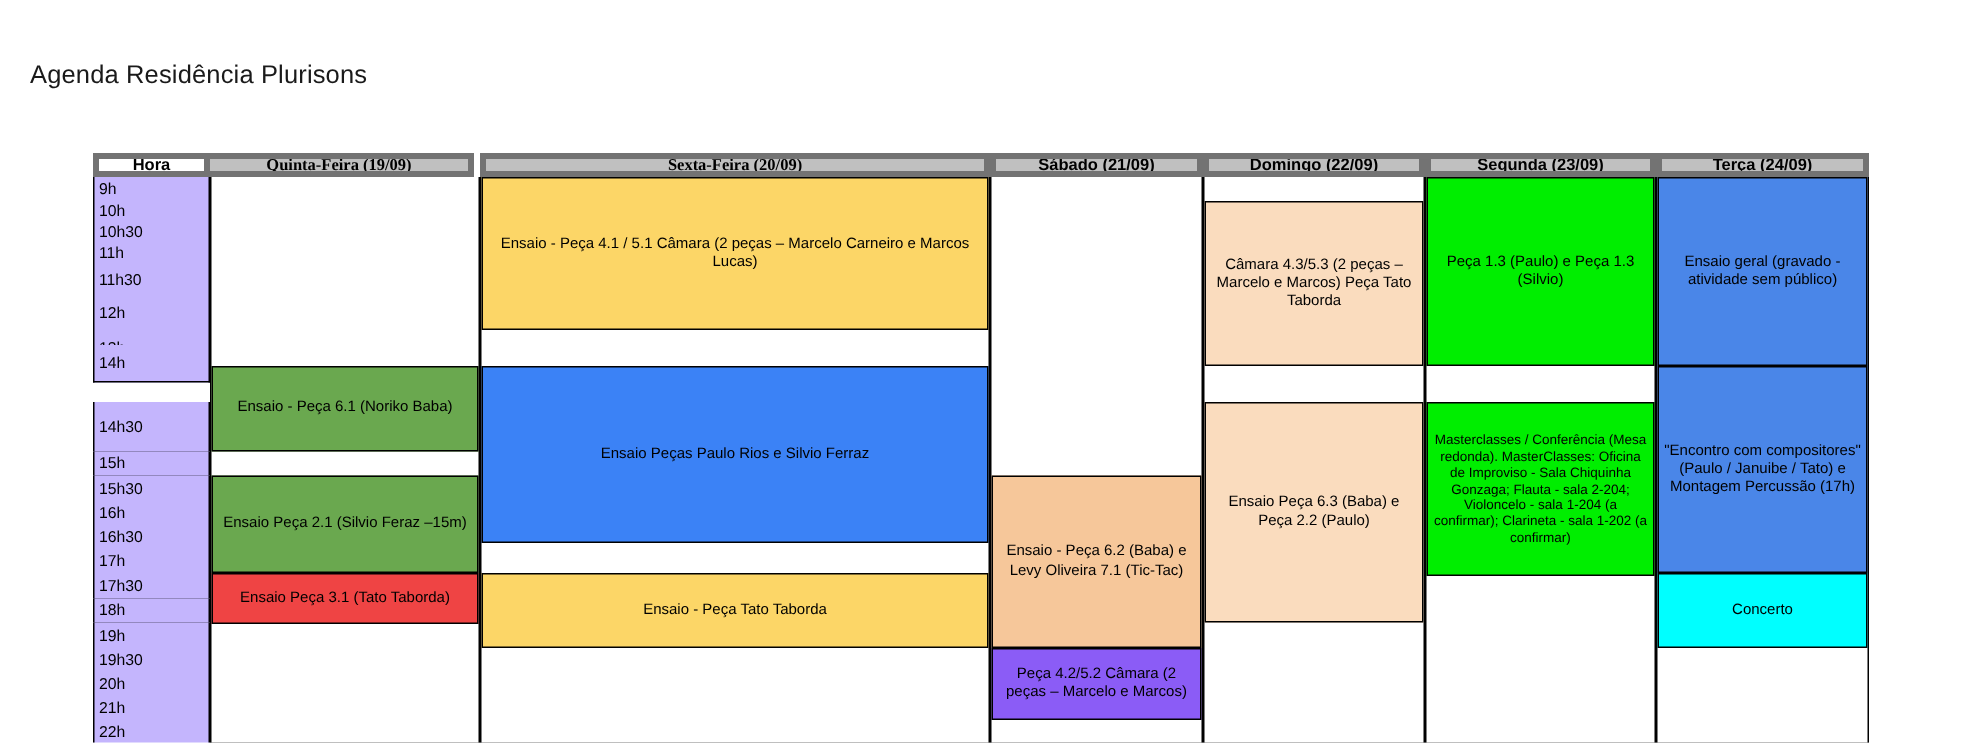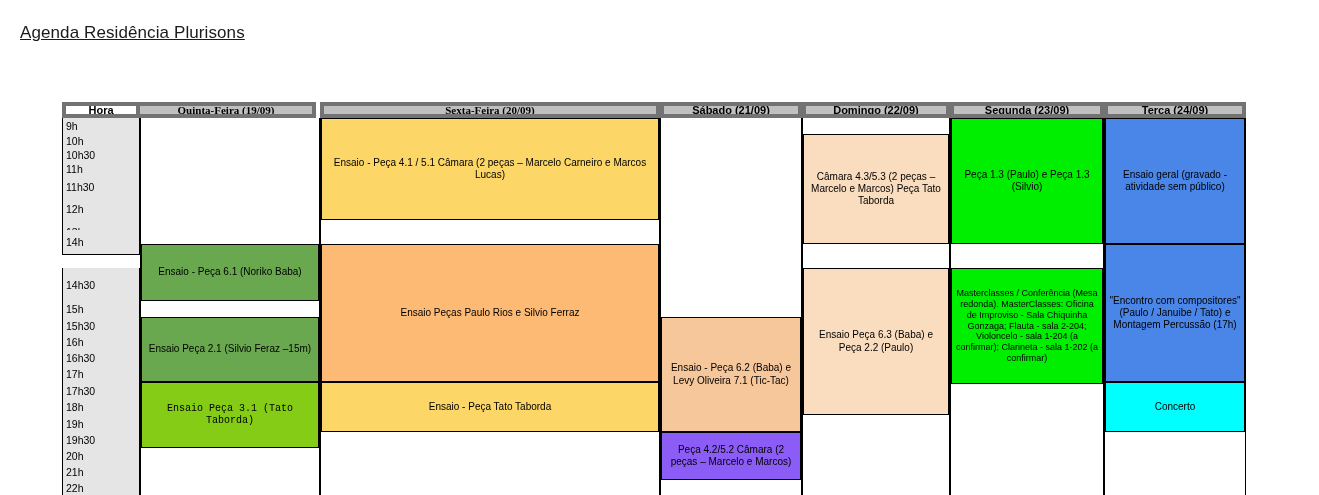--- a/index.html
+++ b/index.html
@@ -10,26 +10,25 @@
     font-family: "Liberation Sans", sans-serif;
     overflow: hidden;
   }
   #page {
     position: relative;
     width: 1319px; height: 495px;
     background: #ffffff;
   }
   #title {
     position: absolute;
-    left: 20px; top: 23px;
+    left: 20px; top: 40px;
     font-size: 17px;
     color: #1a1a1a;
     letter-spacing: 0.1px;
     white-space: nowrap;
-    text-decoration: underline;
   }
 
   
   #grid {
     position: absolute;
     left: 62px; top: 102px;
   }
   .hdr {
     position: absolute; top: 0; height: 16px;
     border: 4px solid #737373;
@@ -42,21 +41,21 @@
   }
   .hdr.hora { background: #ffffff; font-family: "Liberation Sans", sans-serif; }
   .hdr.serif { font-family: "Liberation Serif", serif; }
 
   .hour-cell {
     position: absolute;
     left: 0;
     width: 78px;
     border: 1px solid #000;
     border-top: none;
-    background: #e5e5e5;
+    background: #c4b5fd;
     font-size: 10.5px;
     color: #000;
     padding-left: 3px;
     display: flex; align-items: center;
     white-space: nowrap;
   }
 
   .col-bg {
     position: absolute;
     border-left: 1px solid #000;
@@ -116,23 +115,23 @@
       <div class="hour-cell" style="top: 264px; height: 17px;">17h</div>
       <div class="hour-cell" style="top: 280px; height: 18px;">17h30</div>
       <div class="hour-cell" style="top: 297px; height: 17px;">18h</div>
       <div class="hour-cell" style="top: 313px; height: 18px;">19h</div>
       <div class="hour-cell" style="top: 330px; height: 17px;">19h30</div>
       <div class="hour-cell" style="top: 346px; height: 17px;">20h</div>
       <div class="hour-cell" style="top: 362px; height: 17px;">21h</div>
       <div class="hour-cell" style="top: 378px; height: 17px;">22h</div>
       <div class="ev" style="left: 79px; top: 142px; width: 178px; height: 57px; background: rgb(106, 168, 79);">Ensaio - Peça 6.1 (Noriko Baba)</div>
       <div class="ev" style="left: 79px; top: 215px; width: 178px; height: 65px; background: rgb(106, 168, 79);">Ensaio Peça 2.1 (Silvio Feraz –15m)</div>
-      <div class="ev" style="left: 79px; top: 280px; width: 178px; height: 66px; background: #84cc16; font-family: Liberation Mono, monospace;">Ensaio Peça 3.1 (Tato Taborda)</div>
+      <div class="ev" style="left: 79px; top: 280px; width: 178px; height: 34px; background: #ef4444;">Ensaio Peça 3.1 (Tato Taborda)</div>
       <div class="ev" style="left: 259px; top: 16px; width: 338px; height: 102px; background: rgb(252, 214, 103);">Ensaio - Peça 4.1 / 5.1 Câmara (2 peças – Marcelo Carneiro e Marcos Lucas)</div>
-      <div class="ev" style="left: 259px; top: 142px; width: 338px; height: 138px; background: #fdba74;">Ensaio Peças Paulo Rios e Silvio Ferraz</div>
+      <div class="ev" style="left: 259px; top: 142px; width: 338px; height: 118px; background: #3b82f6;">Ensaio Peças Paulo Rios e Silvio Ferraz</div>
       <div class="ev" style="left: 259px; top: 280px; width: 338px; height: 50px; background: rgb(252, 214, 103);">Ensaio - Peça Tato Taborda</div>
       <div class="ev" style="left: 599px; top: 215px; width: 140px; height: 115px; background: rgb(246, 199, 154);">Ensaio - Peça 6.2 (Baba) e Levy Oliveira 7.1 (Tic-Tac)</div>
       <div class="ev" style="left: 599px; top: 330px; width: 140px; height: 48px; background: #8b5cf6;">Peça 4.2/5.2 Câmara (2 peças – Marcelo e Marcos)</div>
       <div class="ev" style="left: 741px; top: 32px; width: 146px; height: 110px; background: rgb(250, 220, 190);">Câmara 4.3/5.3 (2 peças – Marcelo e Marcos) Peça Tato Taborda</div>
       <div class="ev" style="left: 741px; top: 166px; width: 146px; height: 147px; background: rgb(250, 220, 190);">Ensaio Peça 6.3 (Baba) e Peça 2.2 (Paulo)</div>
       <div class="ev" style="left: 889px; top: 16px; width: 152px; height: 126px; background: rgb(0, 238, 0);">Peça 1.3 (Paulo) e Peça 1.3 (Silvio)</div>
       <div class="ev small" style="left: 889px; top: 166px; width: 152px; height: 116px; background: rgb(0, 238, 0);">Masterclasses / Conferência (Mesa redonda). MasterClasses: Oficina de Improviso - Sala Chiquinha Gonzaga; Flauta - sala 2-204; Violoncelo - sala 1-204 (a confirmar); Clarineta - sala 1-202 (a confirmar)</div>
       <div class="ev" style="left: 1043px; top: 16px; width: 140px; height: 126px; background: rgb(74, 134, 232);">Ensaio geral (gravado - atividade sem público)</div>
       <div class="ev" style="left: 1043px; top: 142px; width: 140px; height: 138px; background: rgb(74, 134, 232);">"Encontro com compositores" (Paulo / Januibe / Tato) e Montagem Percussão (17h)</div>
       <div class="ev" style="left: 1043px; top: 280px; width: 140px; height: 50px; background: rgb(0, 255, 255);">Concerto</div>

